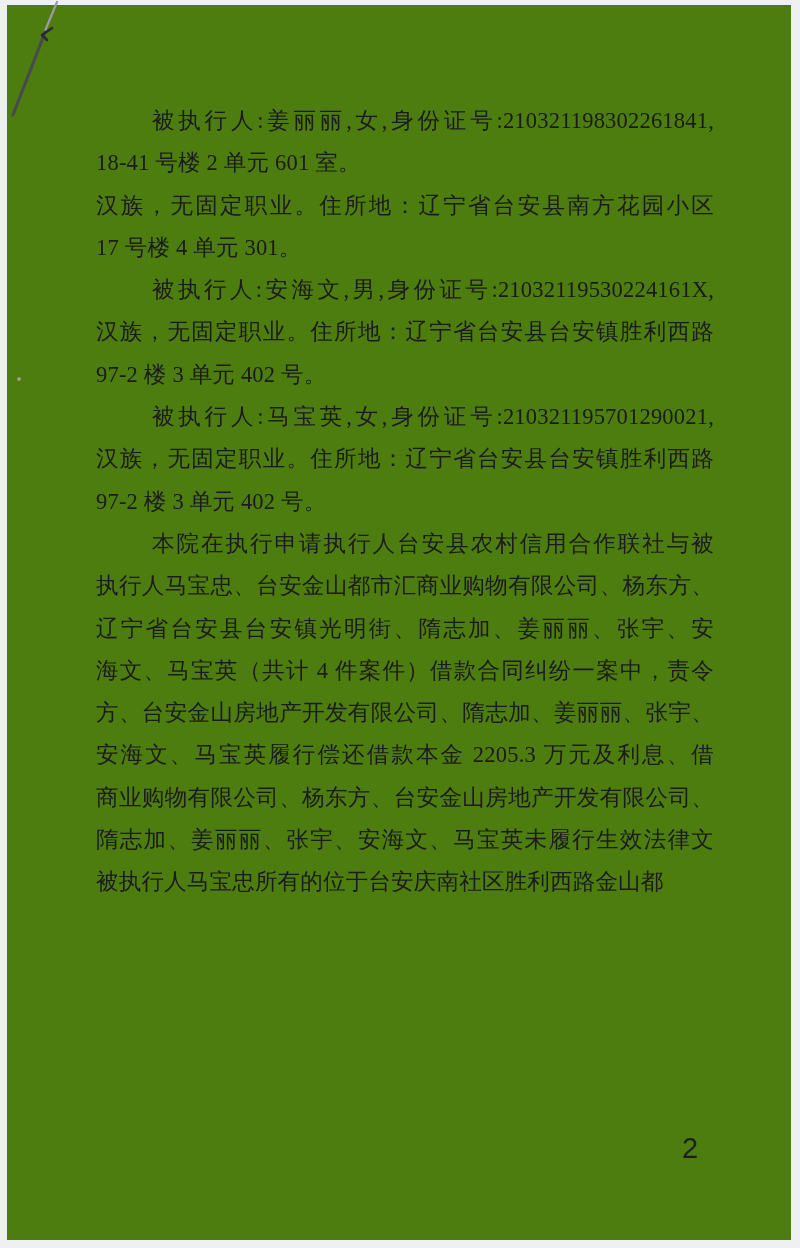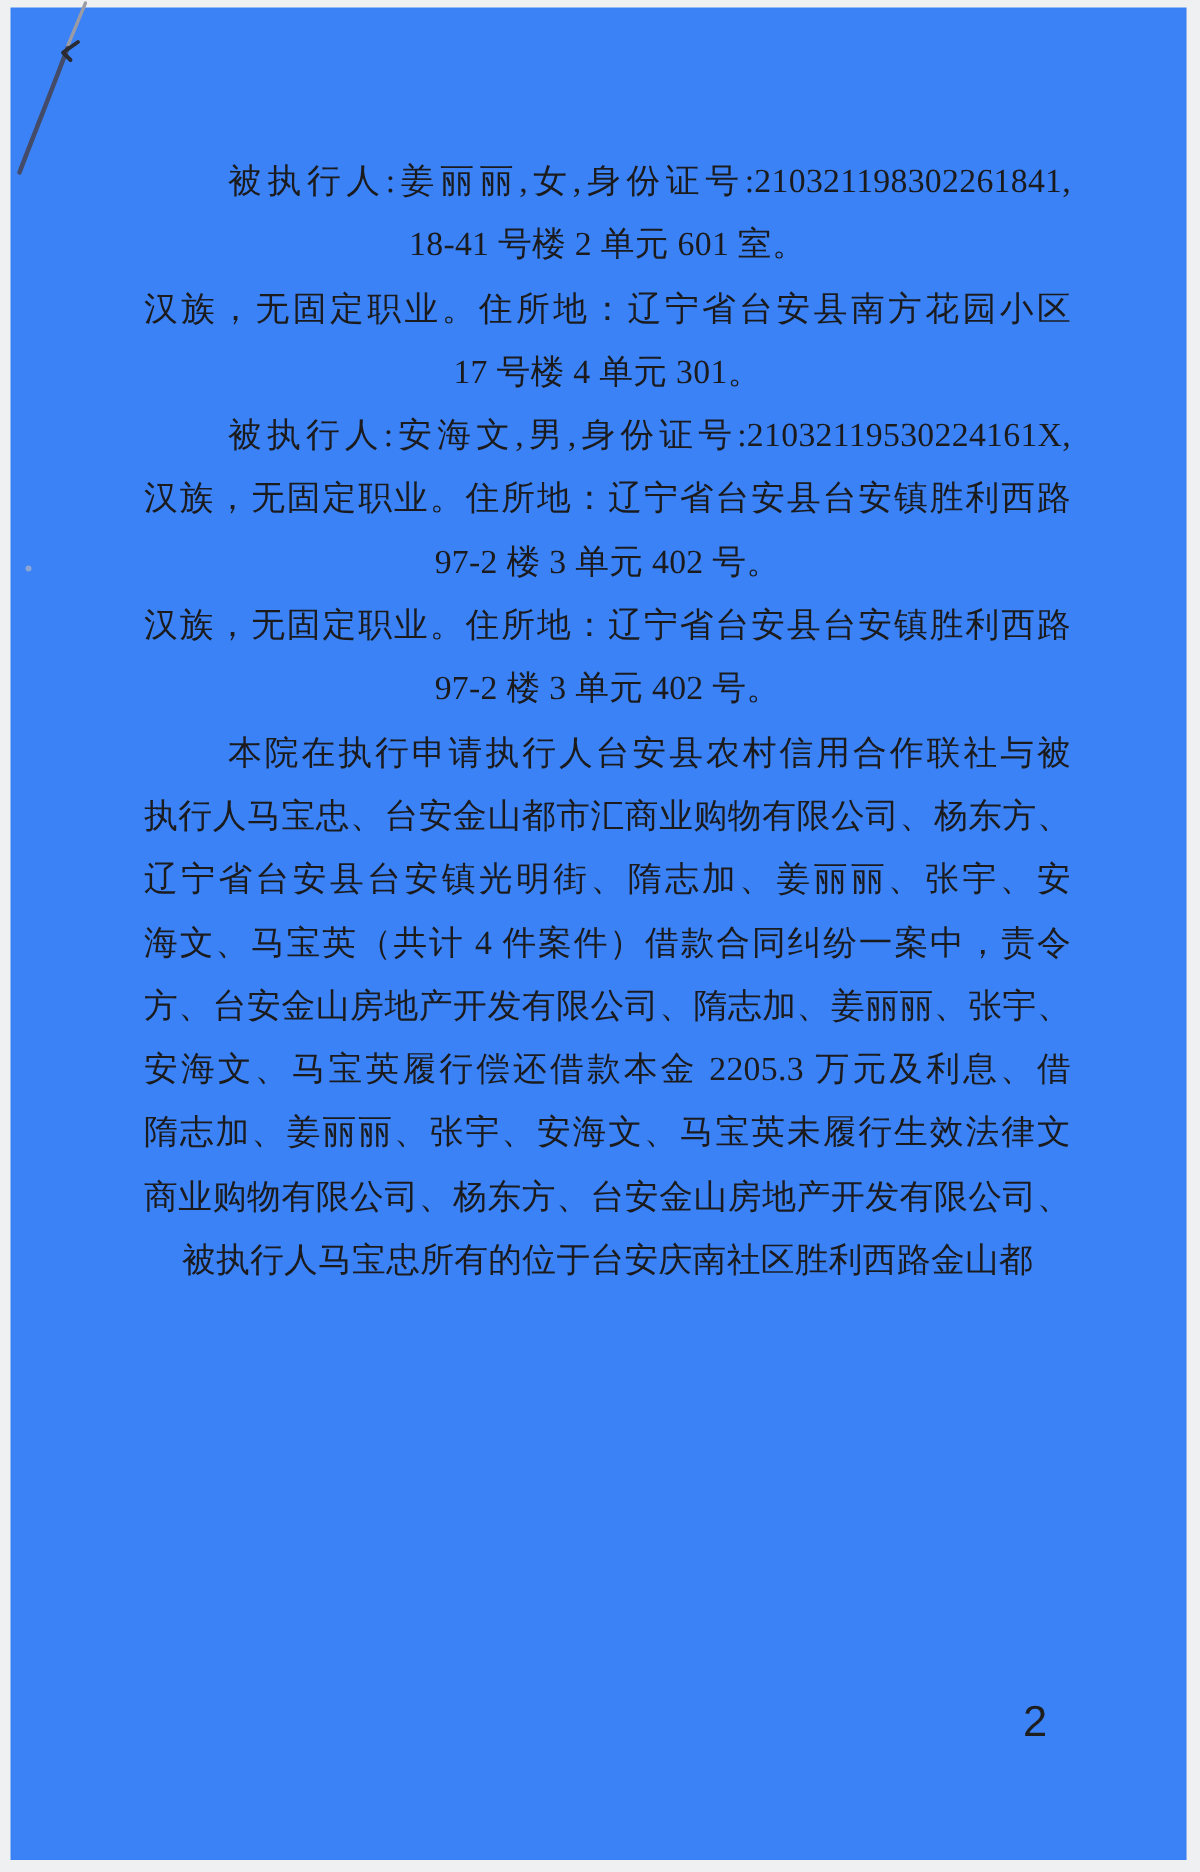--- a/index.html
+++ b/index.html
@@ -6,35 +6,35 @@
   html, body { width:800px; height:1248px; }
   body {
     position:relative;
     background:#eef0f1;
     overflow:hidden;
     font-family:"Liberation Serif","DejaVu Serif",serif;
   }
   .page {
     position:absolute;
     left:7px; top:5px; right:9px; bottom:8px;
-    background:#3b82f6;
+    background:#4d7c0f;
     box-shadow:0 0 2px rgba(0,0,0,0.04) inset;
   }
   .text-block {
     position:absolute;
     left:89px; top:95px;
     width:618px;
   }
   .line {
     height:42.3px;
     line-height:42.3px;
     font-size:22.5px;
     color:#1b1b1d;
     white-space:nowrap;
-    text-align:center;
+    text-align:left;
     letter-spacing:0.2px;
   }
   .line.fill { text-align:justify; text-align-last:justify; }
   .line.first { text-indent:56px; }
   .page-number {
     position:absolute;
     left:663px; top:1125px;
     width:40px; height:36px;
     font-family:"Liberation Sans","DejaVu Sans",sans-serif;
     font-size:29px;
@@ -62,30 +62,31 @@
 
 <div class="page">
   <div class="text-block" id="text-block">
       <div class="line first fill">被执行人:姜丽丽,女,身份证号:210321198302261841,</div>
       <div class="line">18-41 号楼 2 单元 601 室。</div>
       <div class="line fill">汉族，无固定职业。住所地：辽宁省台安县南方花园小区</div>
       <div class="line">17 号楼 4 单元 301。</div>
       <div class="line first fill">被执行人:安海文,男,身份证号:21032119530224161X,</div>
       <div class="line fill">汉族，无固定职业。住所地：辽宁省台安县台安镇胜利西路</div>
       <div class="line">97-2 楼 3 单元 402 号。</div>
+      <div class="line first fill">被执行人:马宝英,女,身份证号:210321195701290021,</div>
       <div class="line fill">汉族，无固定职业。住所地：辽宁省台安县台安镇胜利西路</div>
       <div class="line">97-2 楼 3 单元 402 号。</div>
       <div class="line first fill">本院在执行申请执行人台安县农村信用合作联社与被</div>
       <div class="line fill">执行人马宝忠、台安金山都市汇商业购物有限公司、杨东方、</div>
       <div class="line fill">辽宁省台安县台安镇光明街、隋志加、姜丽丽、张宇、安</div>
       <div class="line fill">海文、马宝英（共计 4 件案件）借款合同纠纷一案中，责令</div>
       <div class="line fill">方、台安金山房地产开发有限公司、隋志加、姜丽丽、张宇、</div>
       <div class="line fill">安海文、马宝英履行偿还借款本金 2205.3 万元及利息、借</div>
+      <div class="line fill">商业购物有限公司、杨东方、台安金山房地产开发有限公司、</div>
       <div class="line fill">隋志加、姜丽丽、张宇、安海文、马宝英未履行生效法律文</div>
-      <div class="line fill">商业购物有限公司、杨东方、台安金山房地产开发有限公司、</div>
       <div class="line">被执行人马宝忠所有的位于台安庆南社区胜利西路金山都</div>
     </div>
   <div class="page-number">2</div>
 </div>
 
 <div class="speck"></div>
 
 <svg class="pen-mark" width="75" height="130" viewBox="0 0 75 130">
   <path d="M57,2 L45,31" stroke="#9b9ba6" stroke-width="2.2" stroke-linecap="round" fill="none"></path>
   <path d="M45,32 C37,54 24,86 13,115" stroke="#45455a" stroke-width="3" stroke-linecap="round" fill="none" opacity="0.9"></path>

